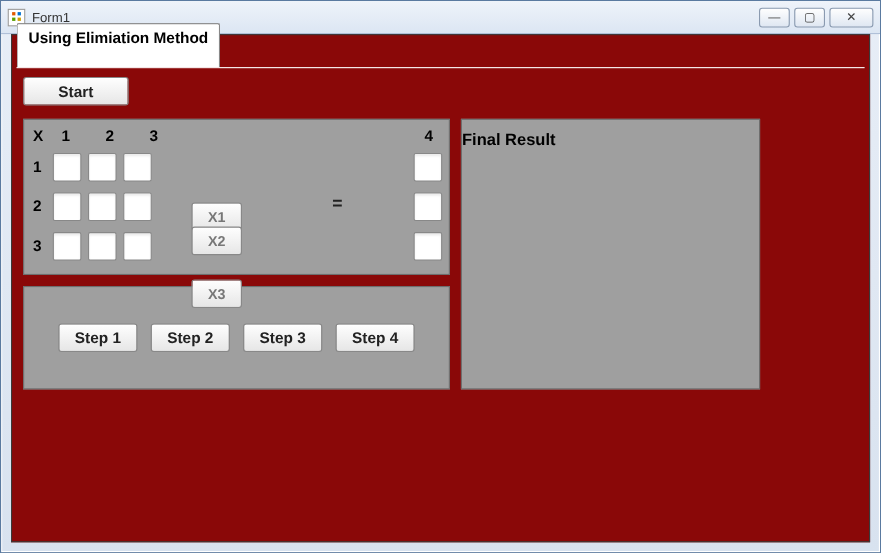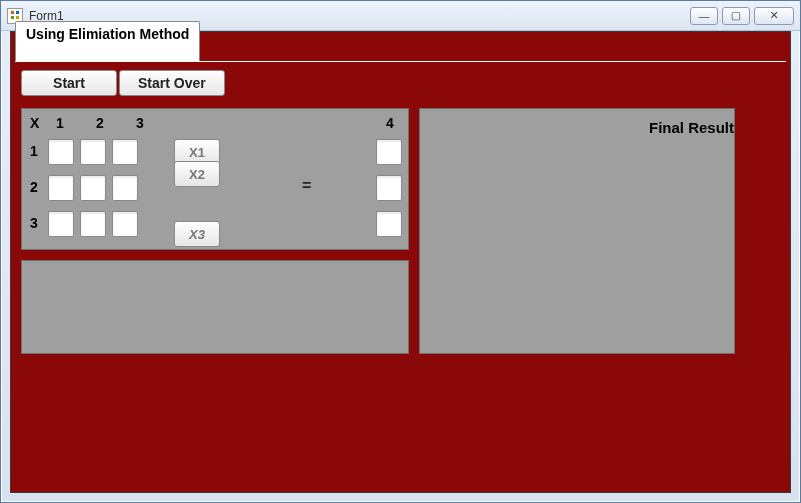--- a/index.html
+++ b/index.html
@@ -26,26 +26,26 @@
     .content { position:absolute; left:6px; right:6px; top:36px; bottom:6px; }
     .btnrow { display:flex; gap:2px; margin: 2px 0 8px 4px; }
     .stdbtn { min-width:96px; height:26px; padding: 2px 18px; background:linear-gradient(#fefefe,#e6e6e6); border:1px solid #888; border-radius:3px; font-size:14px; font-weight:bold; color:#222; cursor:default; box-shadow: 0 1px 0 #fff inset; }
     .stdbtn.small { min-width:72px; padding: 2px 12px; }
 
     .panels { position:absolute; left:4px; top:40px; right:4px; display:flex; gap:10px; }
     .panel { background:#9f9f9f; border:1px solid #6e6e6e; }
     .leftcol { display:flex; flex-direction:column; gap:10px; }
     .matrix { width:388px; height:142px; position:relative; color:#000; font-weight:bold; font-size:14px; }
     .steps { width:388px; height:94px; display:flex; flex-direction:column; align-items:center; justify-content:center; gap:10px; }
-    .result { width:316px; height:246px; text-align:right; padding-top:10px; color:#000; font-weight:bold; font-size:15px; }
+    .result { width:272px; height:246px; text-align:left; padding-top:10px; color:#000; font-weight:bold; font-size:15px; }
 
     .mhdr { position:absolute; top: 6px; }
     .mlbl { position:absolute; font-weight:bold; }
     .cell { position:absolute; width:26px; height:26px; background:#fff; border:1px solid #888; border-radius:2px; box-shadow: inset 0 2px 2px rgba(0,0,0,.08); }
-    .xbtn { position:absolute; width:46px; height:26px; background:linear-gradient(#fefefe,#e6e6e6); border:1px solid #888; border-radius:3px; font-weight:bold; font-size:13px; color:#777; display:flex; align-items:center; justify-content:center; cursor:default; }
+    .xbtn { position:absolute; width:46px; height:26px; background:linear-gradient(#fefefe,#e6e6e6); border:1px solid #888; border-radius:3px; font-weight:bold; font-size:13px; color:#777; display:flex; align-items:center; justify-content:center; cursor:default;margin-top:45px; }
     .eq { position:absolute; font-weight:bold; font-size:16px; color:#222; }
 
     .sgrid { display:flex; gap:12px; justify-content:center; }
   </style>
 </head>
 <body>
 
 <div class="outer">
   <div class="titlebar">
     <span class="title-icon"></span>
@@ -59,21 +59,20 @@
 
   <div class="client">
     <div class="tabstrip">
       <div class="tab active">Using Elimiation Method</div>
     </div>
     <div class="tabline"></div>
 
     <div class="content">
       <div class="btnrow">
         <button class="stdbtn">Start</button>
-        <button class="stdbtn">Start Over</button>
       </div>
 
       <div class="panels">
         <div class="leftcol">
           <div class="panel matrix">
             <span class="mhdr" style="left:8px;">X</span>
             <span class="mhdr" style="left:34px;">1</span>
             <span class="mhdr" style="left:74px;">2</span>
             <span class="mhdr" style="left:114px;">3</span>
             <span class="mhdr" style="left:364px;">4</span>
@@ -91,25 +90,31 @@
             <div class="cell" style="left:26px; top:66px;"></div>
             <div class="cell" style="left:58px; top:66px;"></div>
             <div class="cell" style="left:90px; top:66px;"></div>
             <div class="xbtn" style="left:152px; top:52px;">X2</div>
             <span class="eq" style="left:280px; top:68px;">=</span>
             <div class="cell" style="left:354px; top:66px;"></div>
 
             <div class="cell" style="left:26px; top:102px;"></div>
             <div class="cell" style="left:58px; top:102px;"></div>
             <div class="cell" style="left:90px; top:102px;"></div>
-            <div class="xbtn" style="left:152px; top:112px;font-style:italic;">X3</div>
+            <div class="xbtn" style="left:152px; top:100px;">X3</div>
             <div class="cell" style="left:354px; top:102px;"></div>
           </div>
 
           <div class="panel steps">
+            <div class="sgrid">
+              <button class="stdbtn small">Step 1</button>
+              <button class="stdbtn small">Step 2</button>
+              <button class="stdbtn small">Step 3</button>
+              <button class="stdbtn small">Step 4</button>
+            </div>
           </div>
         </div>
 
         <div class="panel result">
           <span>Final Result</span>
         </div>
       </div>
     </div>
   </div>
 </div>

